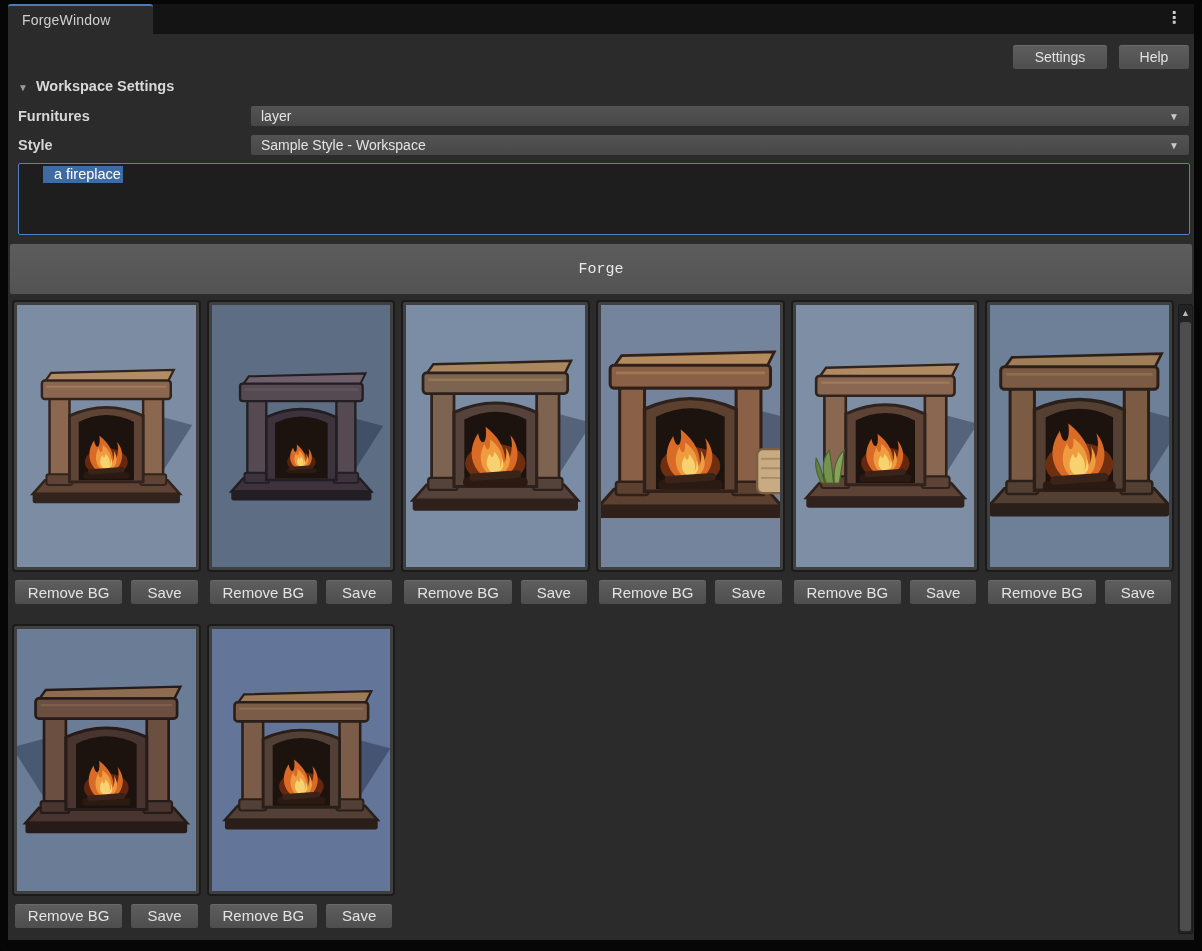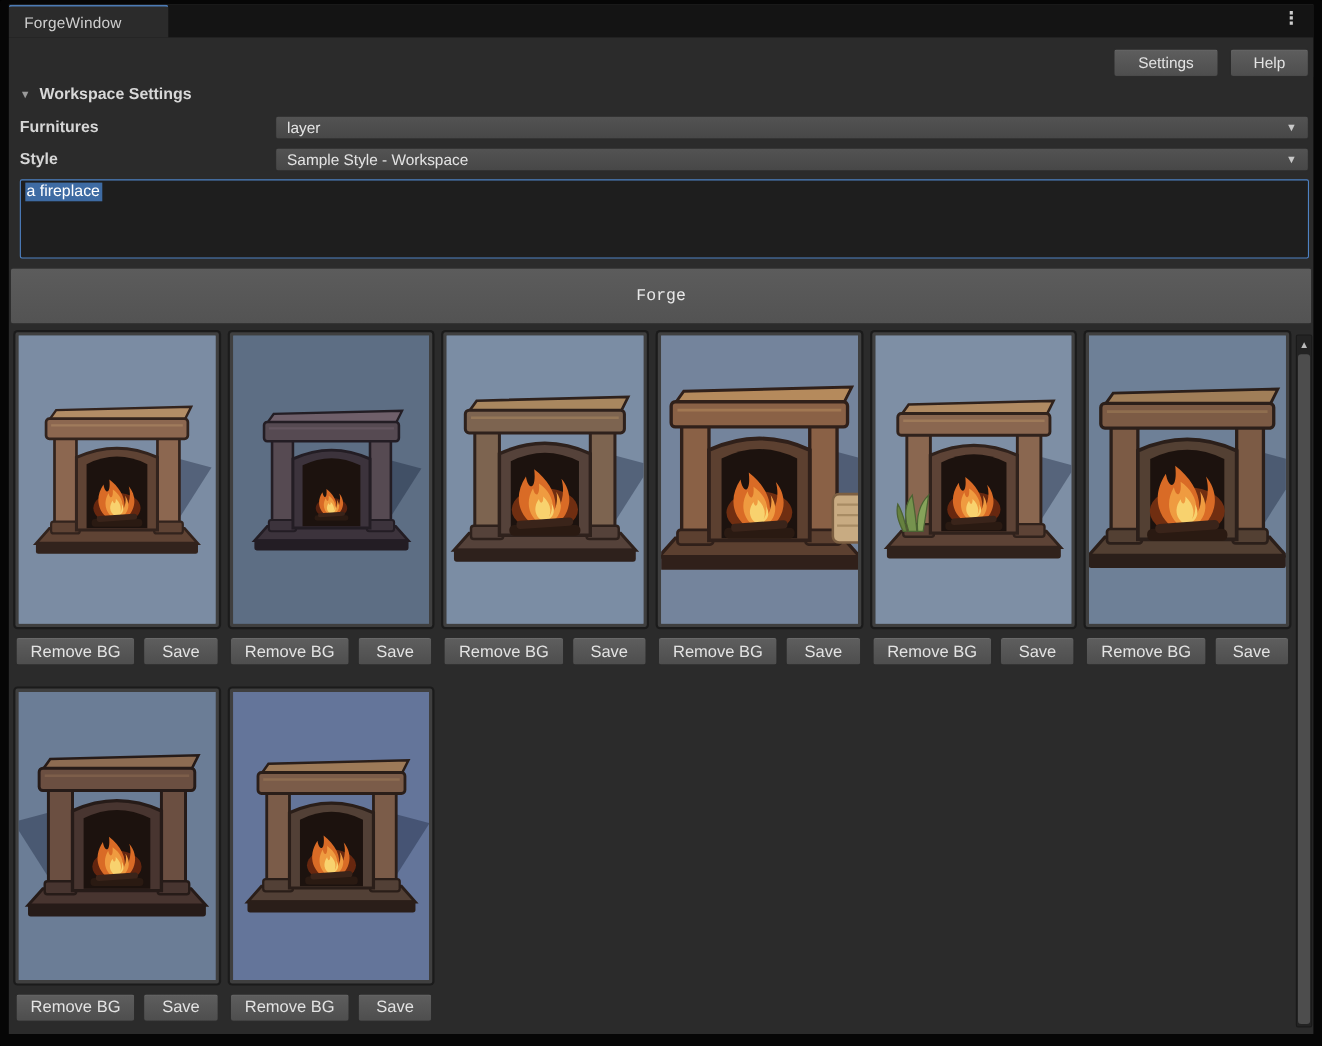--- a/index.html
+++ b/index.html
@@ -70,21 +70,21 @@
     display:flex; align-items:center; justify-content:space-between;
     padding:0 10px; color:#e4e4e4; font-size:14px; cursor:pointer;
   }
   .darrow { color:#c9c9c9; font-size:10px; }
   .promptbox {
     flex:1; height:72px; margin-right:2px;
     background:#1e1e1e; border:1px solid #4e82c4; border-radius:2px;
     padding:2px 4px; font-size:14.5px; color:#e8e8e8; cursor:text;
   }
   .promptbox .selected {
-    background:#3e6ba3; color:#fff; padding:0 2px 1px 1px;
+    background:#3e6ba3; color:#fff; padding:0 2px 1px 11px;margin-left:20px;
   }
 
   
   .forge {
     display:block; width:calc(100% - 2px); height:52px; margin:8px 1px 0 1px;
     background:linear-gradient(#5c5c5c,#535353);
     border:1px solid #2e2e2e; border-radius:3px;
     color:#e8e8e8; font-size:15px;
     font-family:Liberation Mono, monospace;
     cursor:pointer;

